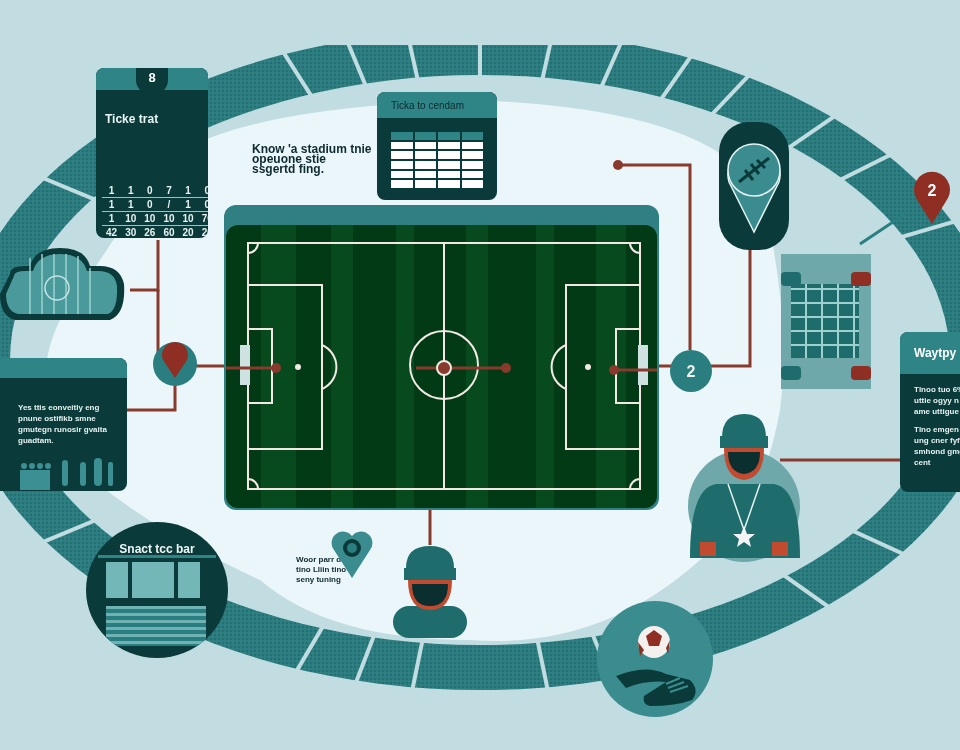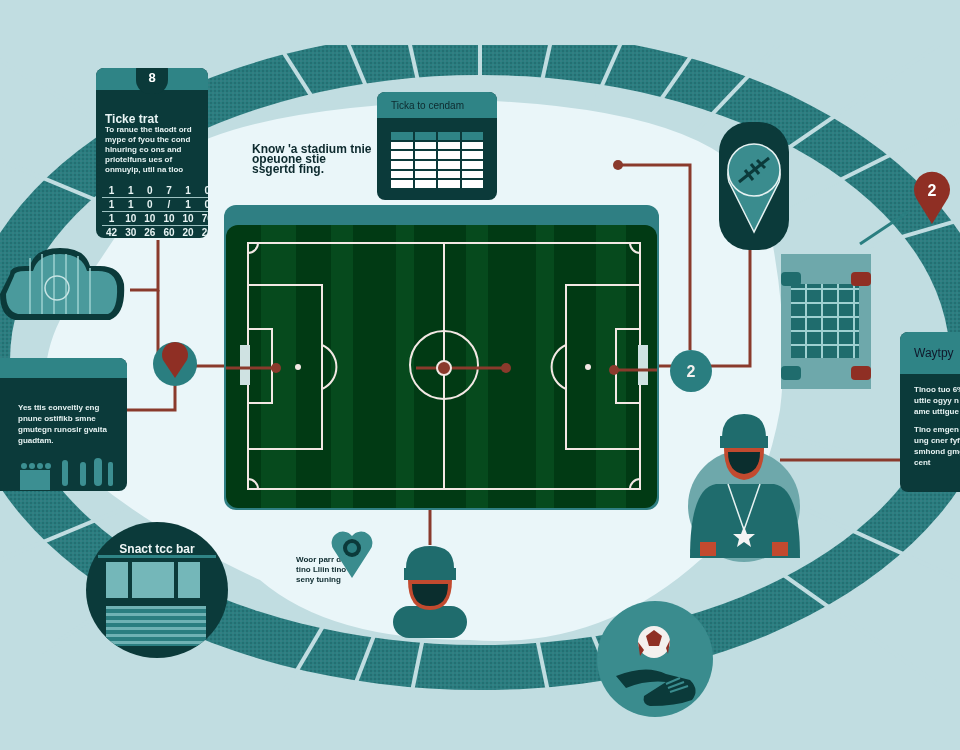--- a/index.html
+++ b/index.html
@@ -120,21 +120,20 @@
       <circle cx="280" cy="143" r="5" fill="#8a3a2c"></circle>
       <circle cx="388" cy="145" r="5" fill="#8a3a2c"></circle>
     </svg>
   </div>
 </div>
 
 <div class="card" style="left:96px;top:68px;width:112px;height:170px;">
   <div class="card-head" style="height:22px;"></div>
   <div class="abs" style="left:40px;top:-12px;width:32px;height:38px;background:#0b3a3a;border-radius:14px;color:#fff;text-align:center;line-height:44px;font-weight:bold;font-size:13px;">8</div>
   <div class="title" style="position:absolute;left:9px;top:38px;font-size:12px;">Ticke trat</div>
-  <div class="txt-light" style="position:absolute;left:9px;top:57px;width:98px;font-size:8px;line-height:10px;">To ranue the tlaodt ord mype of fyou the cond hlnuring eo ons and priotelfuns ues of onmuyip, util na tloo</div>
   <table class="ticket-table abs" style="left:6px;top:116px;width:100px;">
     <tbody>
           <tr>
             <td>1</td>
             <td>1</td>
             <td>0</td>
             <td>7</td>
             <td>1</td>
             <td>0</td>
           </tr>
@@ -315,18 +314,18 @@
 </div>
 
 <svg class="abs" style="left:858px;top:168px;" width="100" height="80" viewBox="0 0 100 80">
   <line x1="2" y1="76" x2="50" y2="44" stroke="#2a7e80" stroke-width="3"></line>
   <path d="M74 56 L58 30 A18 18 0 1 1 90 30 Z" fill="#8f2f24"></path>
   <text x="74" y="28" text-anchor="middle" font-family="Liberation Sans, sans-serif" font-weight="bold" font-size="16" fill="#ffffff">2</text>
 </svg>
 
 <div class="card" style="left:900px;top:332px;width:80px;height:160px;">
   <div class="card-head" style="height:42px;position:relative;">
-    <span style="position:absolute;left:14px;top:14px;font-size:12px;font-weight:normal;color:#0f172a;">Waytpy</span>
+    <span style="position:absolute;left:14px;top:14px;font-size:12px;font-weight:bold;color:#ffffff;">Waytpy</span>
   </div>
   <div class="txt-light" style="position:absolute;left:14px;top:52px;width:60px;font-size:8px;line-height:11px;">Tlnoo tuo 6% uttie ogyy n ame uttigue</div>
   <div class="txt-light" style="position:absolute;left:14px;top:92px;width:60px;font-size:8px;line-height:11px;">Tlno emgen ung cner fyf ns smhond gmgpo cent</div>
 </div>
 </div>
 
 </body></html>

